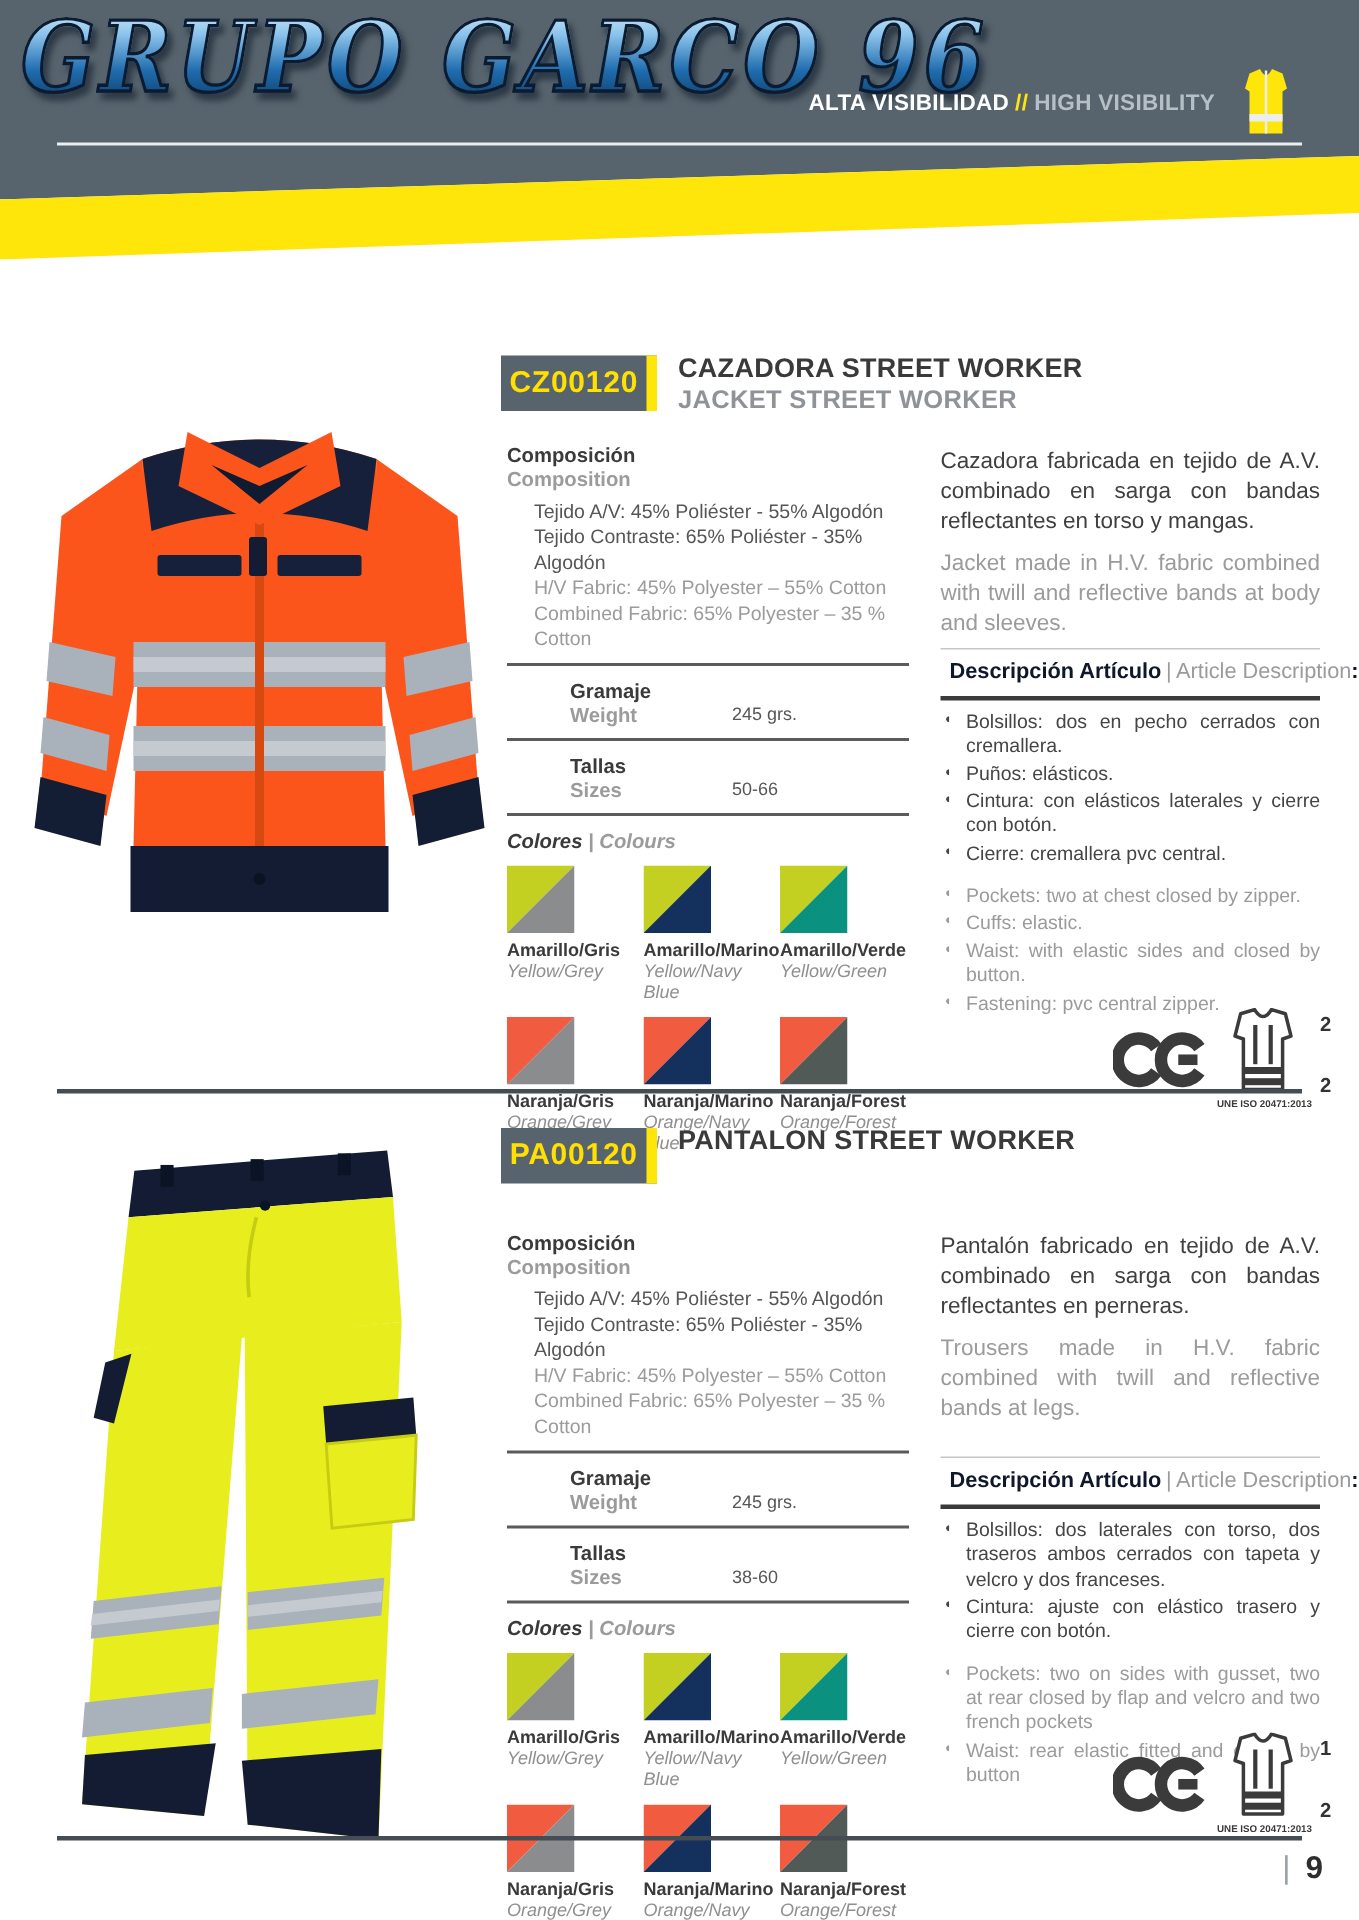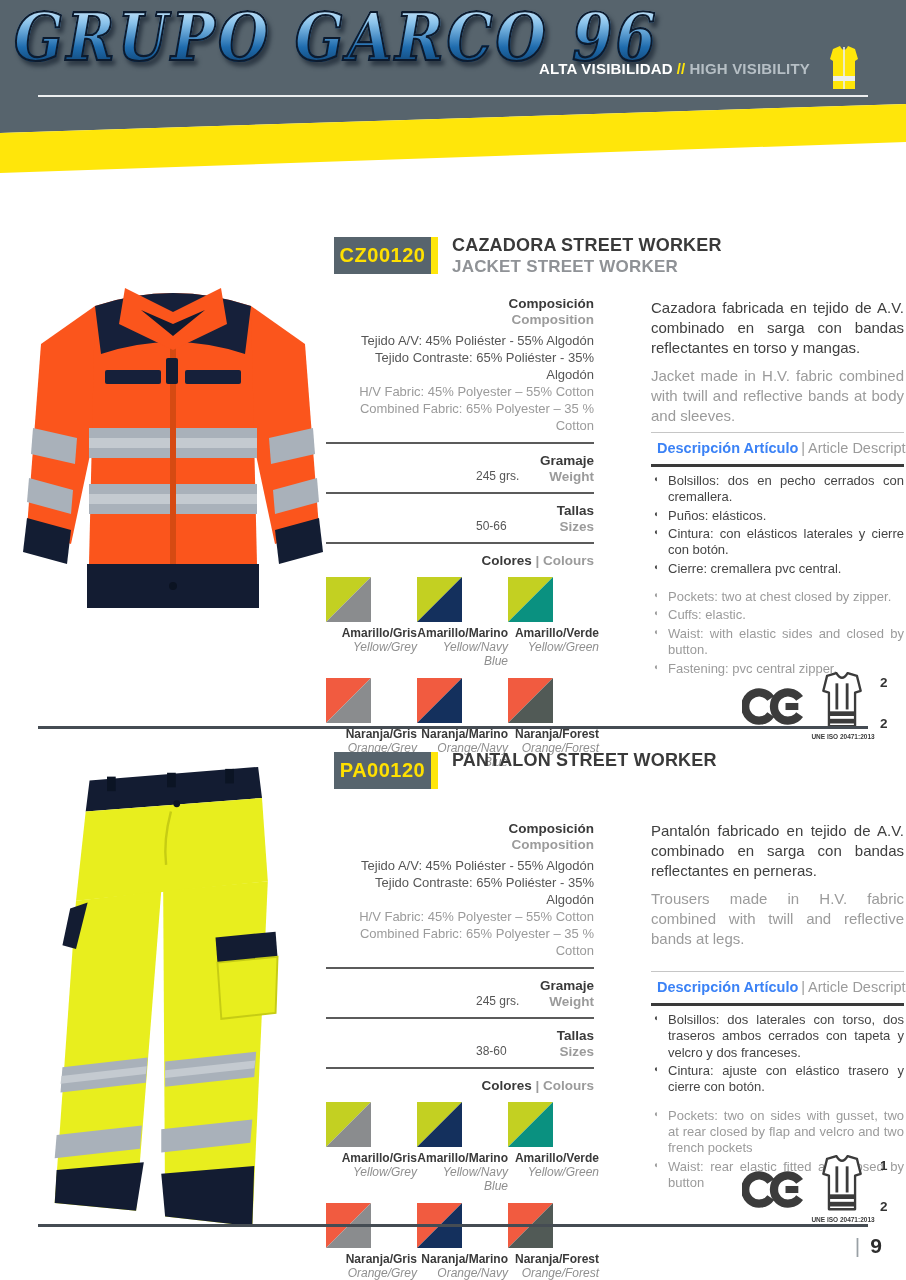--- a/index.html
+++ b/index.html
@@ -32,45 +32,45 @@
   .p2 .photo { left:14px; top:0px; width:310px; height:505px; }
   .photo svg { width:100%; height:100%; display:block; }
 
   .badge { position:absolute; left:334px; top:7px; width:104px; height:37px; background:#57646d;
     border-right:7px solid #ffe60a; color:#ffe000; font-size:20px; font-weight:bold; text-align:center;
     line-height:37px; letter-spacing:.5px; }
   .title1 { position:absolute; left:452px; top:5px; font-size:18px; font-weight:bold; color:#3a3a3a; letter-spacing:.2px; }
   .title2 { position:absolute; left:452px; top:27px; font-size:17px; font-weight:bold; color:#8f9296; letter-spacing:.2px; }
 
   
-  .spec { position:absolute; left:326px; width:268px; font-size:13px; color:#565656;text-align:right; }
+  .spec { position:absolute; left:338px; width:268px; font-size:13px; color:#565656; }
   .p1 .spec { top:66px; } .p2 .spec { top:76px; }
   .h-es { font-size:13.5px; font-weight:bold; color:#3a3a3a; line-height:16px; }
   .h-en { font-size:13.5px; font-weight:bold; color:#9b9b9b; line-height:16px; }
   .comp-lines { margin:4px 0 8px 18px; line-height:17px; }
   .comp-lines .es { color:#565656; } .comp-lines .en { color:#9b9b9b; }
   .spec-div { border:none; border-top:2px solid #5b5b5b; margin:7px 0 9px; }
   .spec-row { position:relative;margin-left:42px; }
   .spec-value { position:absolute; left:108px; top:16px; color:#565656; font-size:12px; }
-  .colores { margin:1px 0 9px; font-size:13.5px; font-weight:bold; }
+  .colores { margin:1px 0 9px; font-size:13.5px; font-weight:bold;font-style:italic; }
   .c-es { color:#3a3a3a; } .c-sep { color:#9b9b9b; } .c-en { color:#9b9b9b; }
   .swatches { display:grid; grid-template-columns:repeat(3, 91px); row-gap:10px; }
   .sw-box { width:45px; height:45px; display:block; }
   .sw-name { font-size:12px; font-weight:bold; color:#3a3a3a; margin-top:5px; line-height:13px; }
   .sw-en { font-size:12px; font-style:italic; color:#8f8f8f; line-height:14px; }
 
   
-  .desc { position:absolute; left:651px; width:253px; }
+  .desc { position:absolute; left:627px; width:253px; }
   .p1 .desc { top:68px; } .p2 .desc { top:76px; }
   .p-es { font-size:15px; color:#404040; text-align:justify; line-height:1.32; margin-bottom:9px; }
   .p-en { font-size:15px; color:#9b9b9b; text-align:justify; line-height:1.32; }
   .desc-head { margin-top:6px; border-top:1px solid #c6c6c6; border-bottom:3px solid #3a3a3a;
     padding:7px 0 8px 6px; font-size:14.5px; white-space:nowrap; }
   .p2 .desc-head { margin-top:22px; }
-  .dh-es { font-weight:bold; color:#3b82f6;text-align:right; } .dh-sep { color:#9b9b9b; padding:0 3px; } .dh-en { color:#9b9b9b; }
+  .dh-es { font-weight:bold; color:#0f172a;text-align:right; } .dh-sep { color:#9b9b9b; padding:0 3px; } .dh-en { color:#9b9b9b; }
   .bullets { margin-top:6px; }
   .bullets.en { margin-top:12px; }
   .bullet { position:relative; padding-left:17px; font-size:13px; line-height:1.26; text-align:justify; margin-bottom:2px; }
   .bullet.es, .bullet.es .b-tx { color:#454545; }
   .bullet.en, .bullet.en .b-tx { color:#9b9b9b; }
   .b-ic { position:absolute; left:2px; top:1px; font-size:9px; }
 
   
   .cert { position:absolute; left:742px; width:158px; height:74px; }
   .p1 .cert { top:442px; } .p2 .cert { top:410px; }

